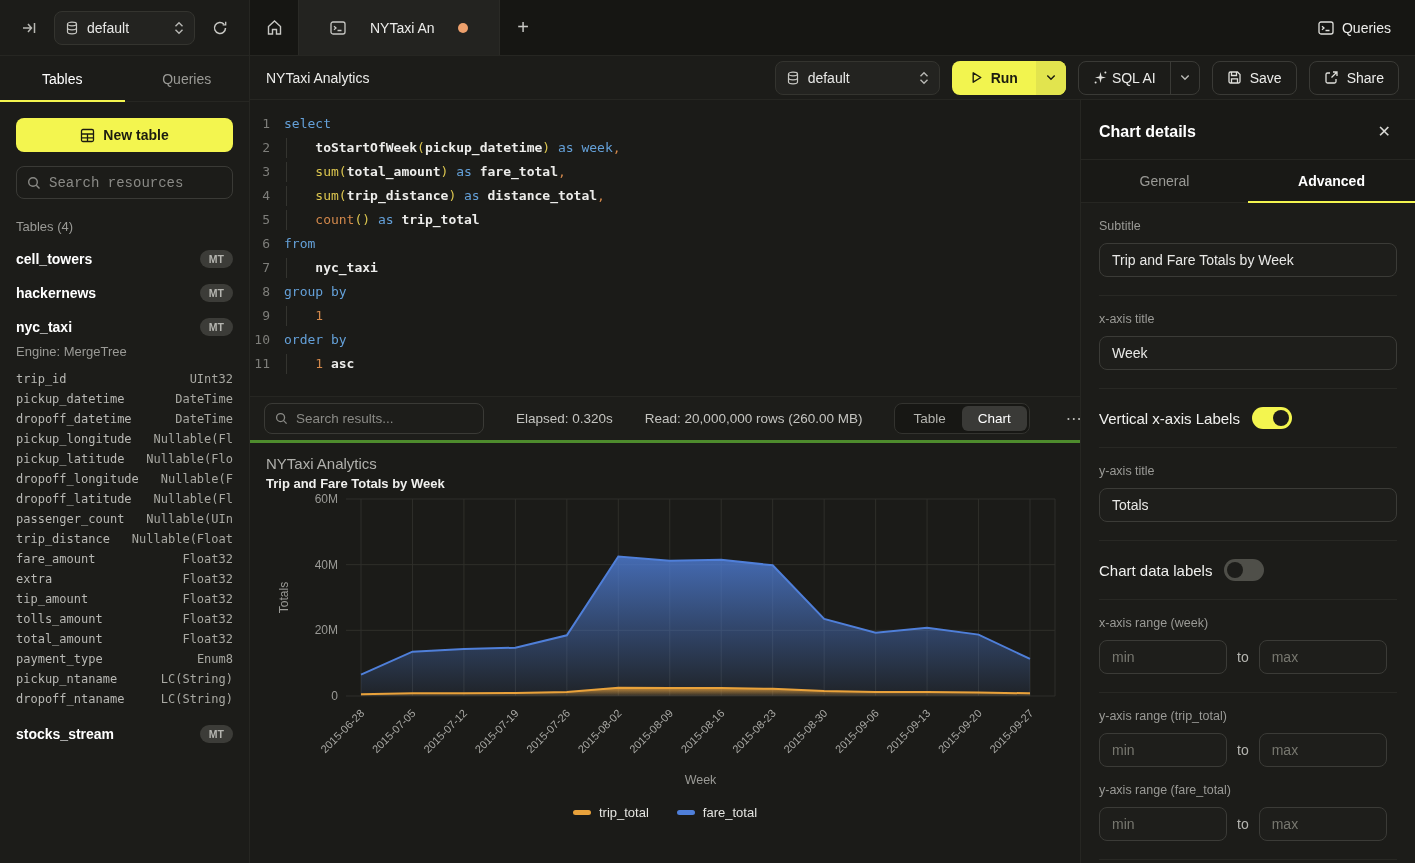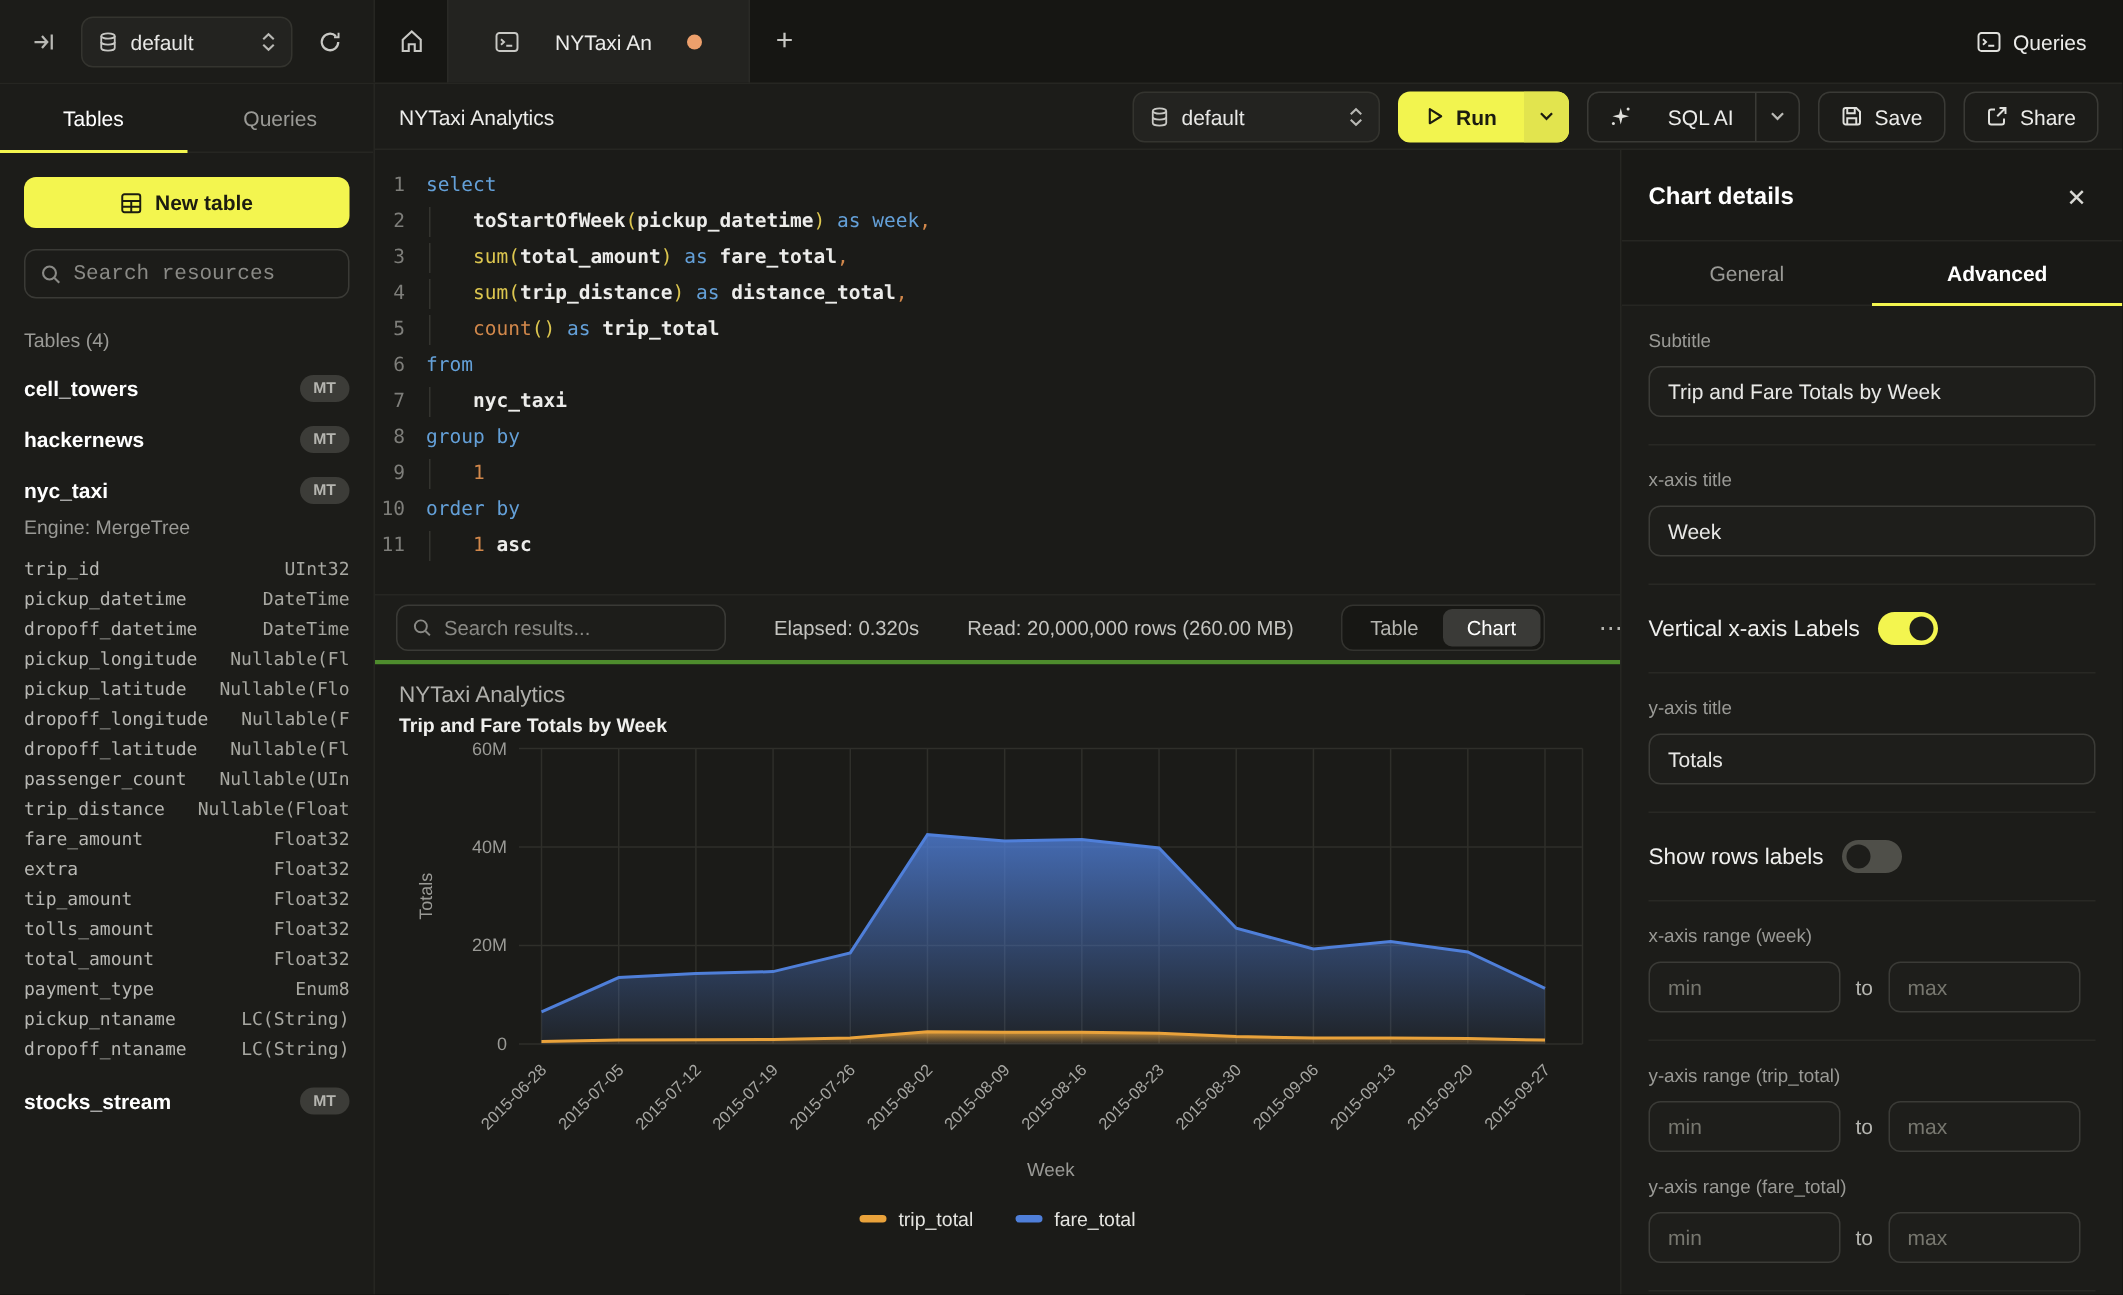--- a/index.html
+++ b/index.html
@@ -51,21 +51,21 @@
   
   .mh-title { font-size:14px; color:#ececea; }
   .mh-controls { display:flex; align-items:center; gap:12px; }
   .mh-db { display:flex; align-items:center; gap:8px; height:34px; min-width:165px; background:#232320; border:1px solid #34342f; border-radius:8px; padding:0 10px; cursor:pointer; color:#e8e8e6; }
   .mh-db .lbl { flex:1; }
   .run-btn { display:flex; align-items:stretch; height:34px; border-radius:8px; overflow:hidden; cursor:pointer; border:none; padding:0; background:#f2f44f; }
   .run-main { display:flex; align-items:center; gap:8px; padding:0 18px; color:#1c1c10; font-size:14px; font-weight:bold; }
   .run-caret { display:flex; align-items:center; padding:0 10px; background:#e2e44e; color:#1c1c10; }
   .ghost-btn { display:flex; align-items:center; gap:8px; height:34px; padding:0 14px; background:transparent; border:1px solid #3a3a36; border-radius:8px; color:#ececea; font-size:14px; cursor:pointer; }
   .sqlai-btn { display:flex; align-items:stretch; height:34px; border:1px solid #3a3a36; border-radius:8px; overflow:hidden; cursor:pointer; background:transparent; padding:0; color:#ececea; }
-  .sqlai-main { display:flex; align-items:center; gap:24px; padding:0 14px; font-size:14px; }
+  .sqlai-main { display:flex; align-items:center; gap:4px; padding:0 14px; font-size:14px; }
   .sqlai-caret { display:flex; align-items:center; padding:0 9px; border-left:1px solid #3a3a36; color:#b8b8b4; }
 
   
   .editor { height:296px; background:#1b1b18; padding:12px 0; overflow:hidden; cursor:text; }
   .ed-line { display:flex; line-height:24px; font-family:"DejaVu Sans Mono", monospace; font-size:13px; }
   .ed-num { width:34px; text-align:right; padding-right:14px; color:#7e7e7a; flex:none; }
   .ed-code { white-space:pre; position:relative; }
   .ed-code .indent-guide { position:absolute; left:2px; top:2px; bottom:2px; width:1px; background:#34342f; }
   .tok-kw { color:#64a0d8; }
   .tok-fn { color:#dcc64f; }
@@ -552,21 +552,21 @@
                   <span class="knob"></span>
                 </button>
             </div>
 
             <div class="field-group">
               <label class="f-label">y-axis title</label>
               <input class="text-input" value="Totals" style="">
             </div>
 
             <div class="toggle-row">
-              <span class="t-lab">Show rows labels</span>
+              <span class="t-lab">Chart data labels</span>
               <button class="toggle">
                   <span class="knob"></span>
                 </button>
             </div>
 
             <div class="field-group">
               <label class="f-label">x-axis range (week)</label>
               <div class="range-row">
                 <input class="text-input" placeholder="min" style="">
                 <span class="to-lab">to</span>

